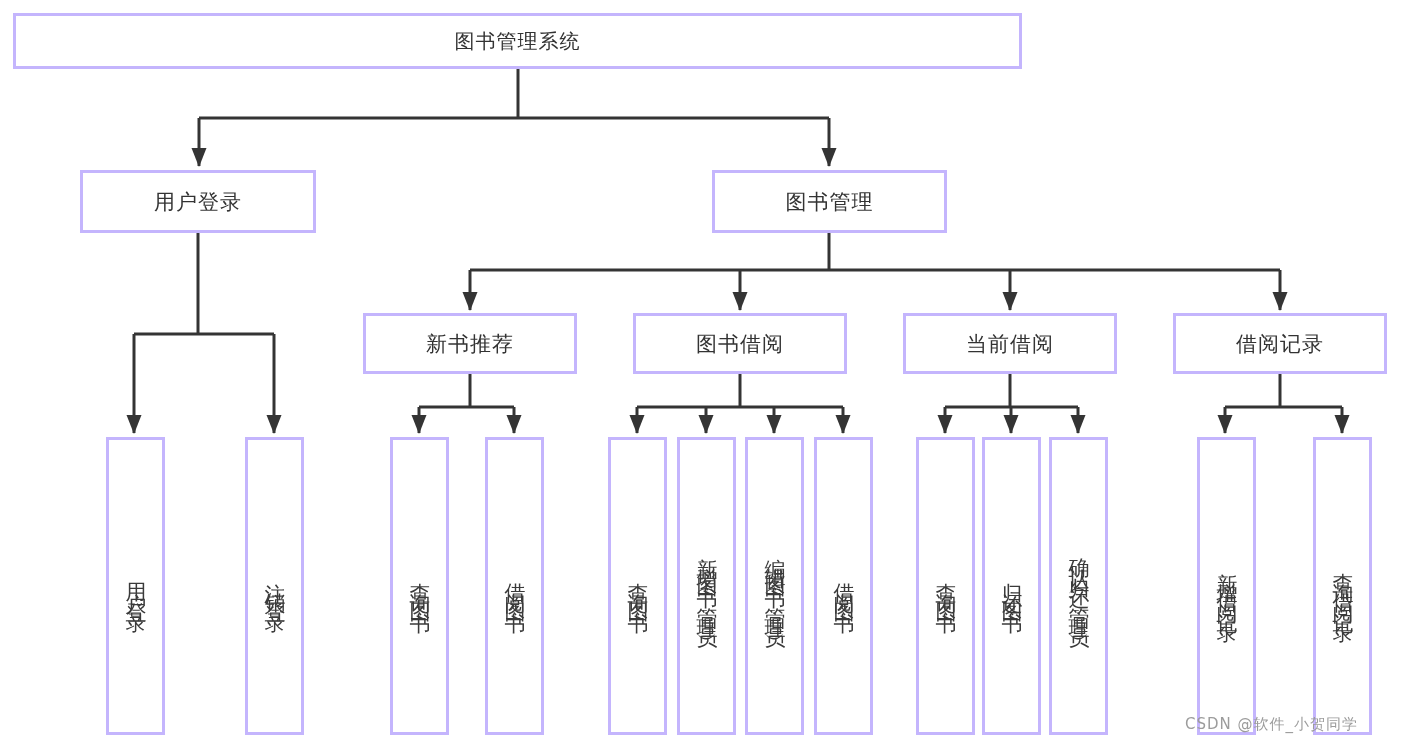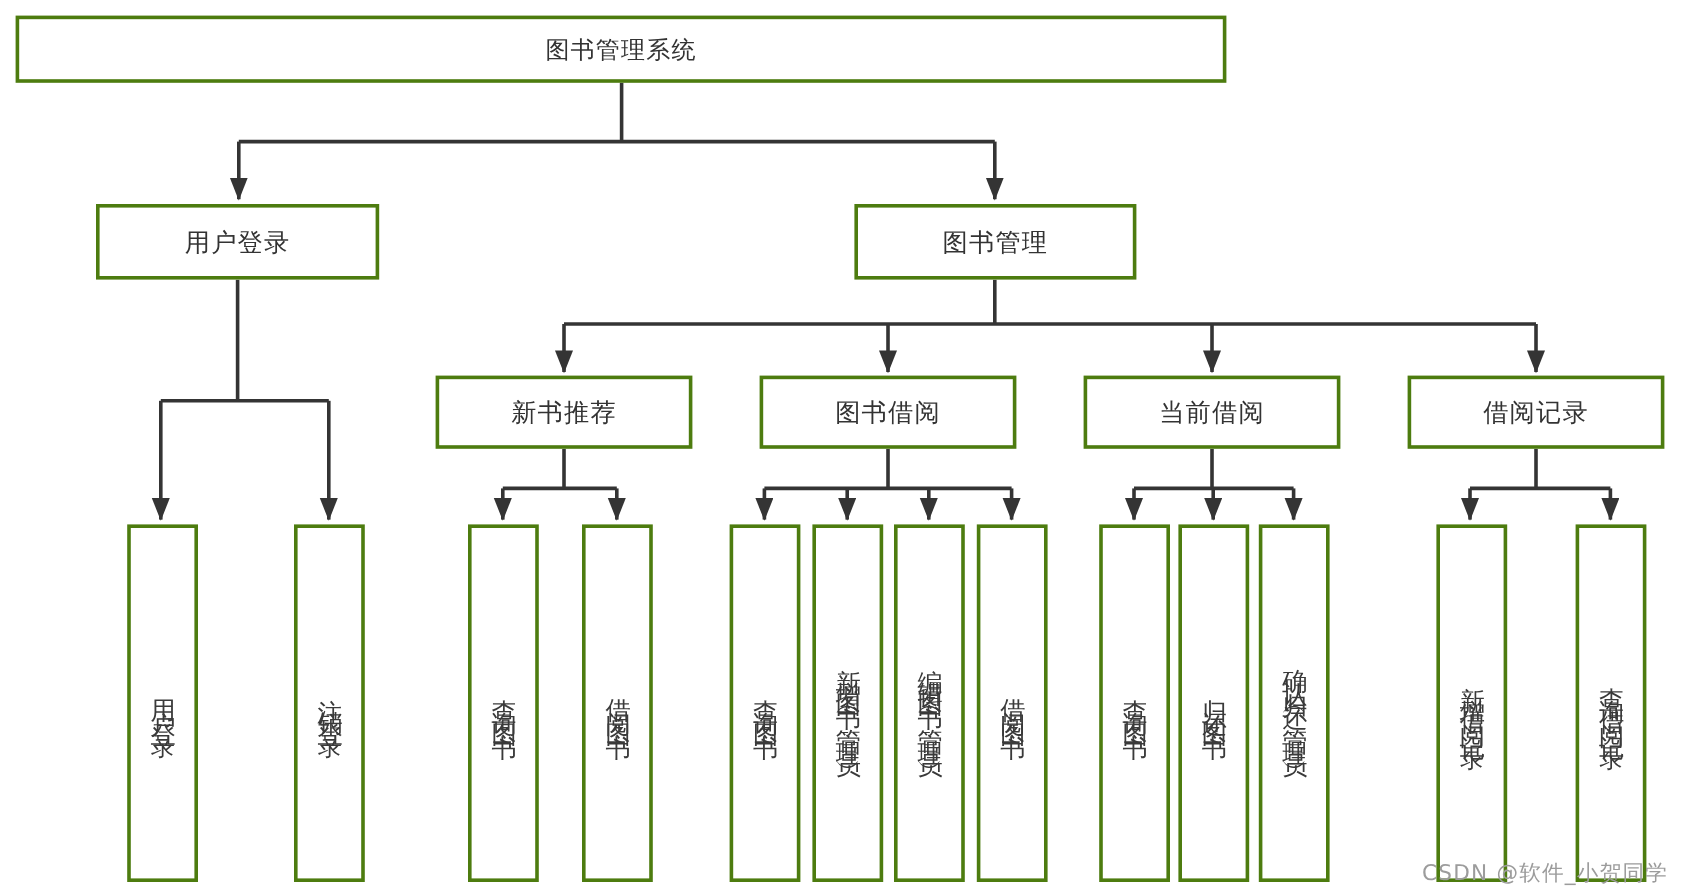--- a/index.html
+++ b/index.html
@@ -14,21 +14,21 @@
   }
   #wires {
     position: absolute;
     left: 0; top: 0;
     width: 1405px; height: 747px;
     z-index: 1;
   }
   .node {
     position: absolute;
     box-sizing: border-box;
-    border: 3px solid #4d7c0f;
+    border: 3px solid #c4b5fd;
     background: #ffffff;
     display: flex;
     align-items: center;
     justify-content: center;
     z-index: 2;
   }
   .hnode {
     font-size: 21px;
     letter-spacing: 1px;
     white-space: nowrap;
@@ -48,21 +48,21 @@
     font-size: 21px;
     letter-spacing: 10px;
     line-height: 1;
     white-space: nowrap;
     color: #3a3a3a;
   }
   .watermark {
     position: absolute;
     left: 1185px; top: 715px;
     z-index: 5;
-    font-size: 18px;
+    font-size: 15px;
     letter-spacing: 1px;
     color: #9c9c9c;
     white-space: nowrap;
   }
 </style>
 </head>
 <body>
 
 <div id="page">
 

